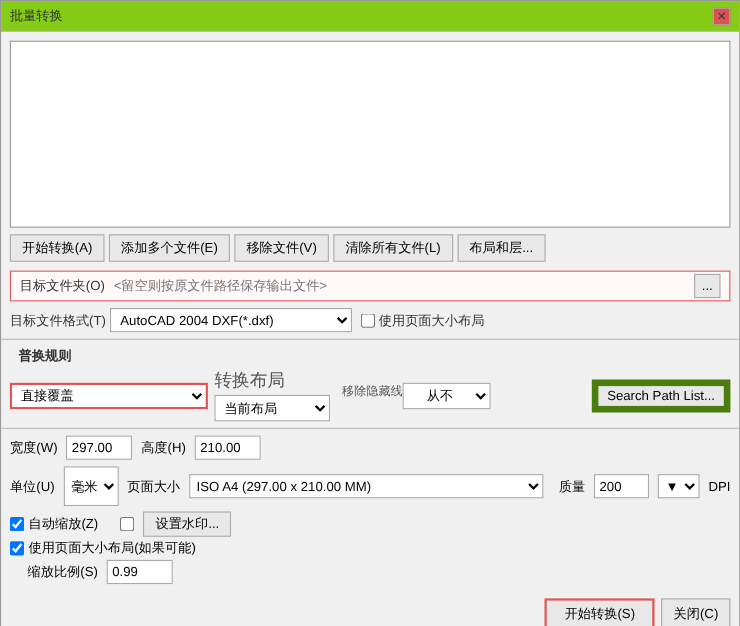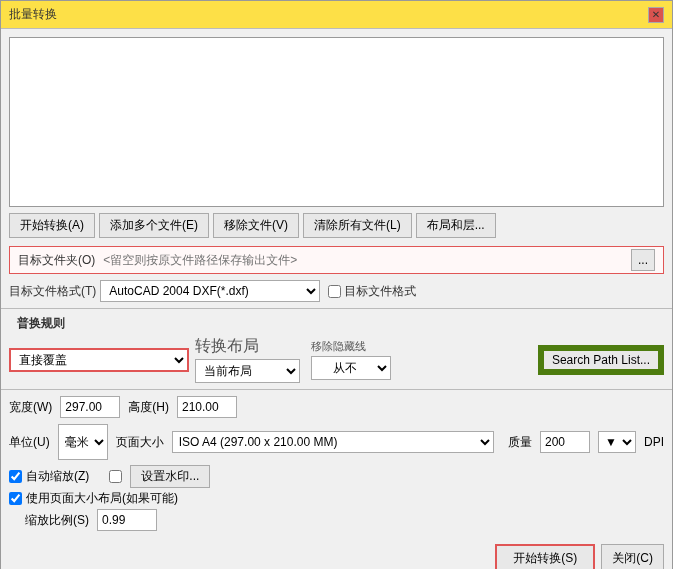--- a/index.html
+++ b/index.html
@@ -14,21 +14,21 @@
     }
     .dialog {
       background: #f0f0f0;
       border: 1px solid #999;
       width: 673px;
       min-height: 569px;
       position: relative;
       box-shadow: 2px 2px 8px rgba(0,0,0,0.4);
     }
     .title-bar {
-      background: #fde047;
+      background: #84cc16;
       border-bottom: 1px solid #bbb;
       padding: 4px 8px;
       display: flex;
       align-items: center;
       justify-content: space-between;
       height: 28px;
     }
     .title-text {
       font-size: 12px;
       color: #333;
@@ -267,21 +267,21 @@
     <button class="browse-btn">...</button>
   </div>
 
   <div class="format-row">
     <span class="form-label">目标文件格式(T)</span>
     <select class="select-box" style="width:220px;">
       <option>AutoCAD 2004 DXF(*.dxf)</option>
     </select>
     <label class="checkbox-label">
       <input type="checkbox" style="">
-      <span>目标文件格式</span>
+      <span>使用页面大小布局</span>
     </label>
   </div>
 
   <div class="divider"></div>
 
   <div style="padding:2px 8px 2px 8px;">
     <span class="section-label">普换规则</span>
   </div>
 
   <div class="rule-row">
@@ -296,21 +296,21 @@
 
       <div style="display:flex;flex-direction:column;min-width:110px;">
         <span style="font-size:16px;color:#555;margin-bottom:2px;">转换布局</span>
         <select class="rule-select-normal" style="width:105px;">
           <option>当前布局</option>
           <option>所有布局</option>
           <option>模型空间</option>
         </select>
       </div>
 
-      <div style="display:flex;flex-direction:column;min-width:90px;margin-left:6px;">
+      <div style="display:flex;min-width:90px;margin-left:6px;">
         <span style="font-size:11px;color:#555;margin-bottom:2px;">移除隐藏线</span>
         <select class="rule-select-normal" style="width:80px;text-align:center;">
           <option>从不</option>
           <option>总是</option>
         </select>
       </div>
 
       <div style="margin-left:auto;">
         <button class="search-path-btn">Search Path List...</button>
       </div>

